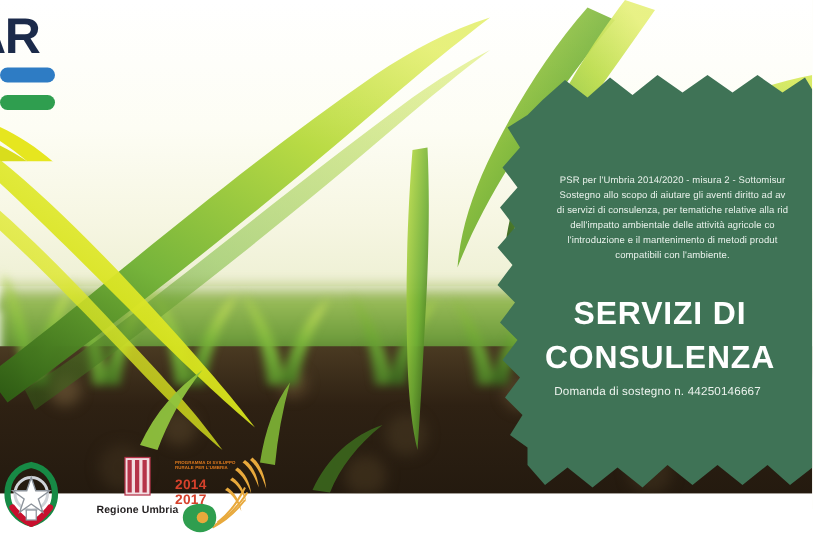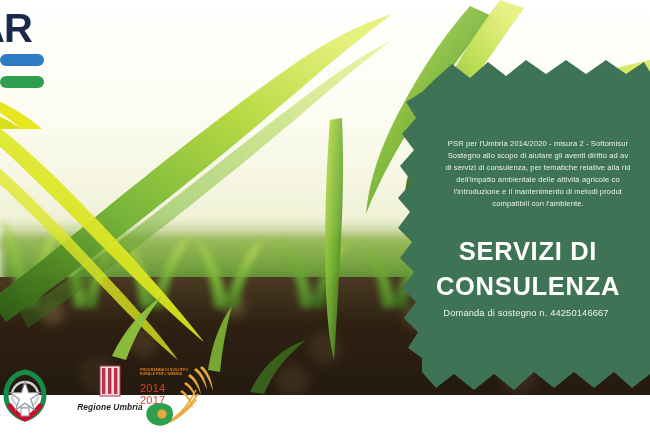--- a/index.html
+++ b/index.html
@@ -120,35 +120,35 @@
     position:absolute;left:-24px;top:4px;width:95px;height:125px;
   }
   .brand-tl svg{display:block;}
 
   
   .footer{
     position:absolute;left:0;top:395px;width:650px;height:38px;
     background:#ffffff;
   }
   .logo-italy{position:absolute;left:2px;top:-33px;width:46px;height:66px;}
-  .logo-umbria{position:absolute;left:62px;top:-31px;width:96px;height:62px;font-style:italic;}
+  .logo-umbria{position:absolute;left:62px;top:-31px;width:96px;height:62px;}
   .logo-umbria .umbria-label{
     position:absolute;left:0;top:38px;width:96px;
     text-align:center;font-size:8.4px;font-weight:bold;color:#231f20;
     letter-spacing:.1px;white-space:nowrap;
   }
   .logo-psr{position:absolute;left:128px;top:-33px;width:92px;height:70px;}
   .psr-txt1{
     position:absolute;left:12px;top:6px;width:56px;
     font-size:3.5px;font-weight:bold;color:#e07b1e;line-height:4.4px;
     letter-spacing:.08px;
   }
   .psr-year{
     position:absolute;left:12px;top:21px;width:44px;
-    font-size:11px;font-weight:normal;color:#d6412b;line-height:11.5px;
+    font-size:11px;font-weight:bold;color:#d6412b;line-height:11.5px;
     letter-spacing:.2px;
   }
   .psr-year .y2{color:#d6412b;}
 </style>
 </head>
 <body>
 
 <div class="poster">
 
   <div class="photo">

